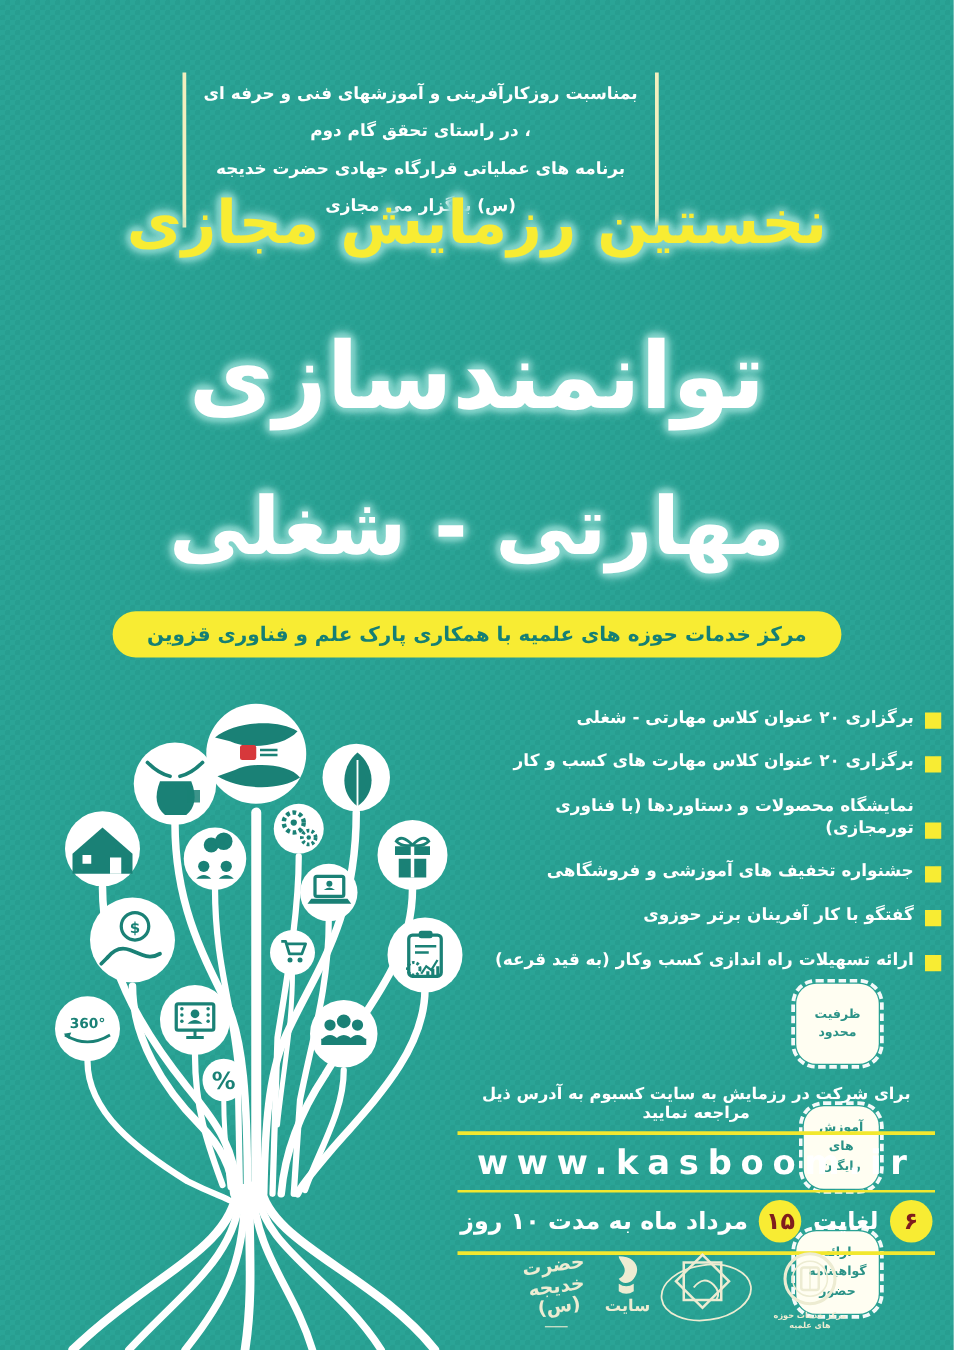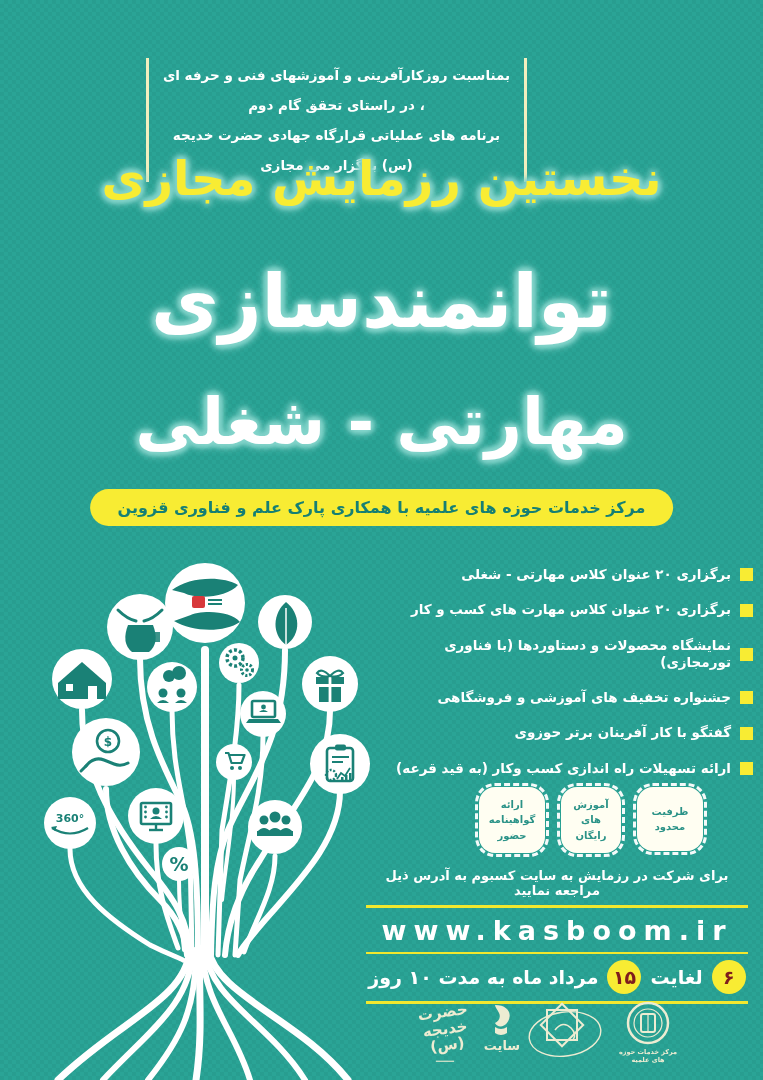--- a/index.html
+++ b/index.html
@@ -28,24 +28,24 @@
   .subtitle{position:absolute;top:150px;left:0;width:100%;text-align:center;color:#f8ec33;font-size:48px;font-weight:bold;}
   .big1{position:absolute;top:258px;left:0;width:100%;text-align:center;color:#fff;font-size:74px;font-weight:bold;}
   .big2{position:absolute;top:385px;left:0;width:100%;text-align:center;color:#fff;font-size:64px;font-weight:bold;}
   .pill{
     position:absolute;top:489px;left:50%;transform:translateX(-50%);
     background:#f8ec33;color:#157f74;font-weight:bold;font-size:16px;
     padding:9px 28px;border-radius:22px;white-space:nowrap;
   }
   
   .features{position:absolute;top:566px;right:10px;width:372px;list-style:none;margin:0;padding:0;}
-  .features li{display:flex;align-items:center;gap:9px;margin-bottom:18.5px;color:#fff;font-weight:bold;font-size:13.5px;line-height:1.25;}
+  .features li{display:flex;align-items:flex-end;gap:9px;margin-bottom:18.5px;color:#fff;font-weight:bold;font-size:13.5px;line-height:1.25;}
   .bullet{flex:0 0 13px;width:13px;height:13px;background:#f8ec33;margin-top:1px;}
   
-  .badges{position:absolute;top:787px;right:60px;display:flex;gap:16px;}
+  .badges{position:absolute;top:787px;right:60px;display:flex;gap:34px;flex-direction:column;}
   .badge{
     background:#fffef2;color:#2a9287;font-weight:bold;font-size:10px;line-height:1.55;
     border-radius:16px;outline:3px dashed rgba(255,255,255,.95);outline-offset:1px;
     display:flex;align-items:center;justify-content:center;text-align:center;padding:4px;
   }
   .badge.b1{width:58px;height:56px;}
   .badge.b2{width:52px;height:58px;}
   .badge.b3{width:58px;height:58px;}
   
   .cta{position:absolute;top:868px;right:15px;width:382px;text-align:center;}

